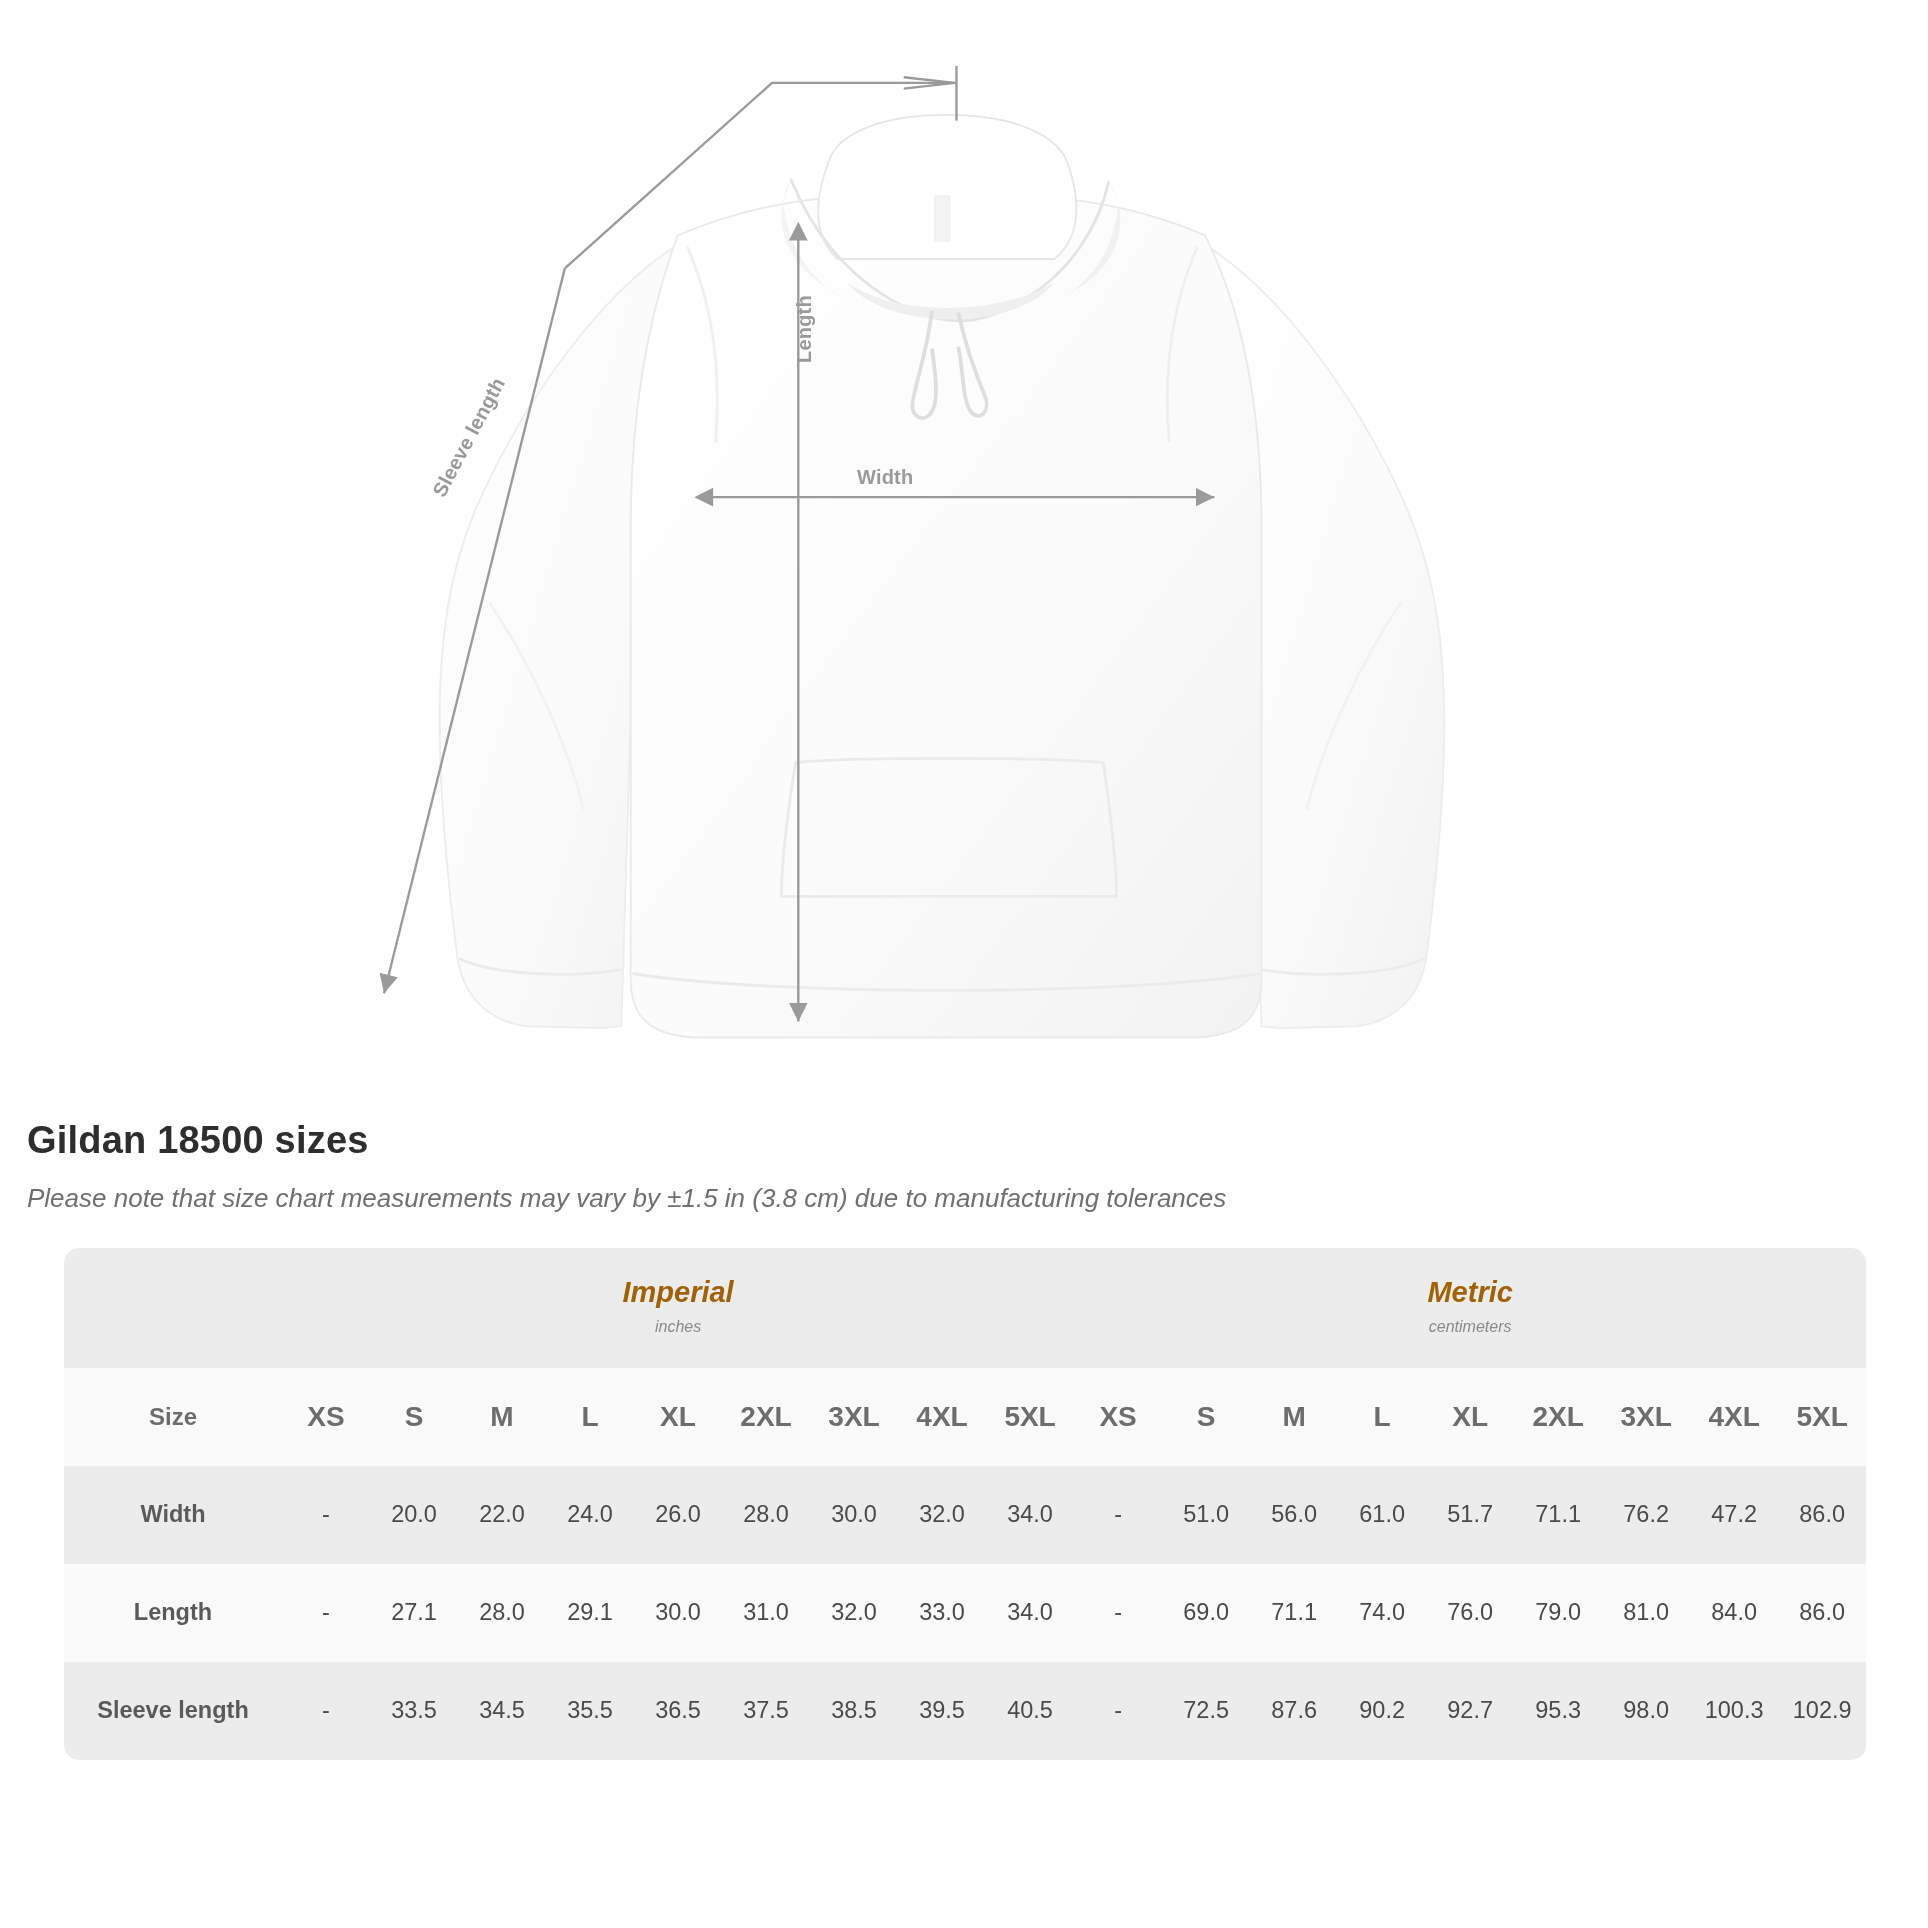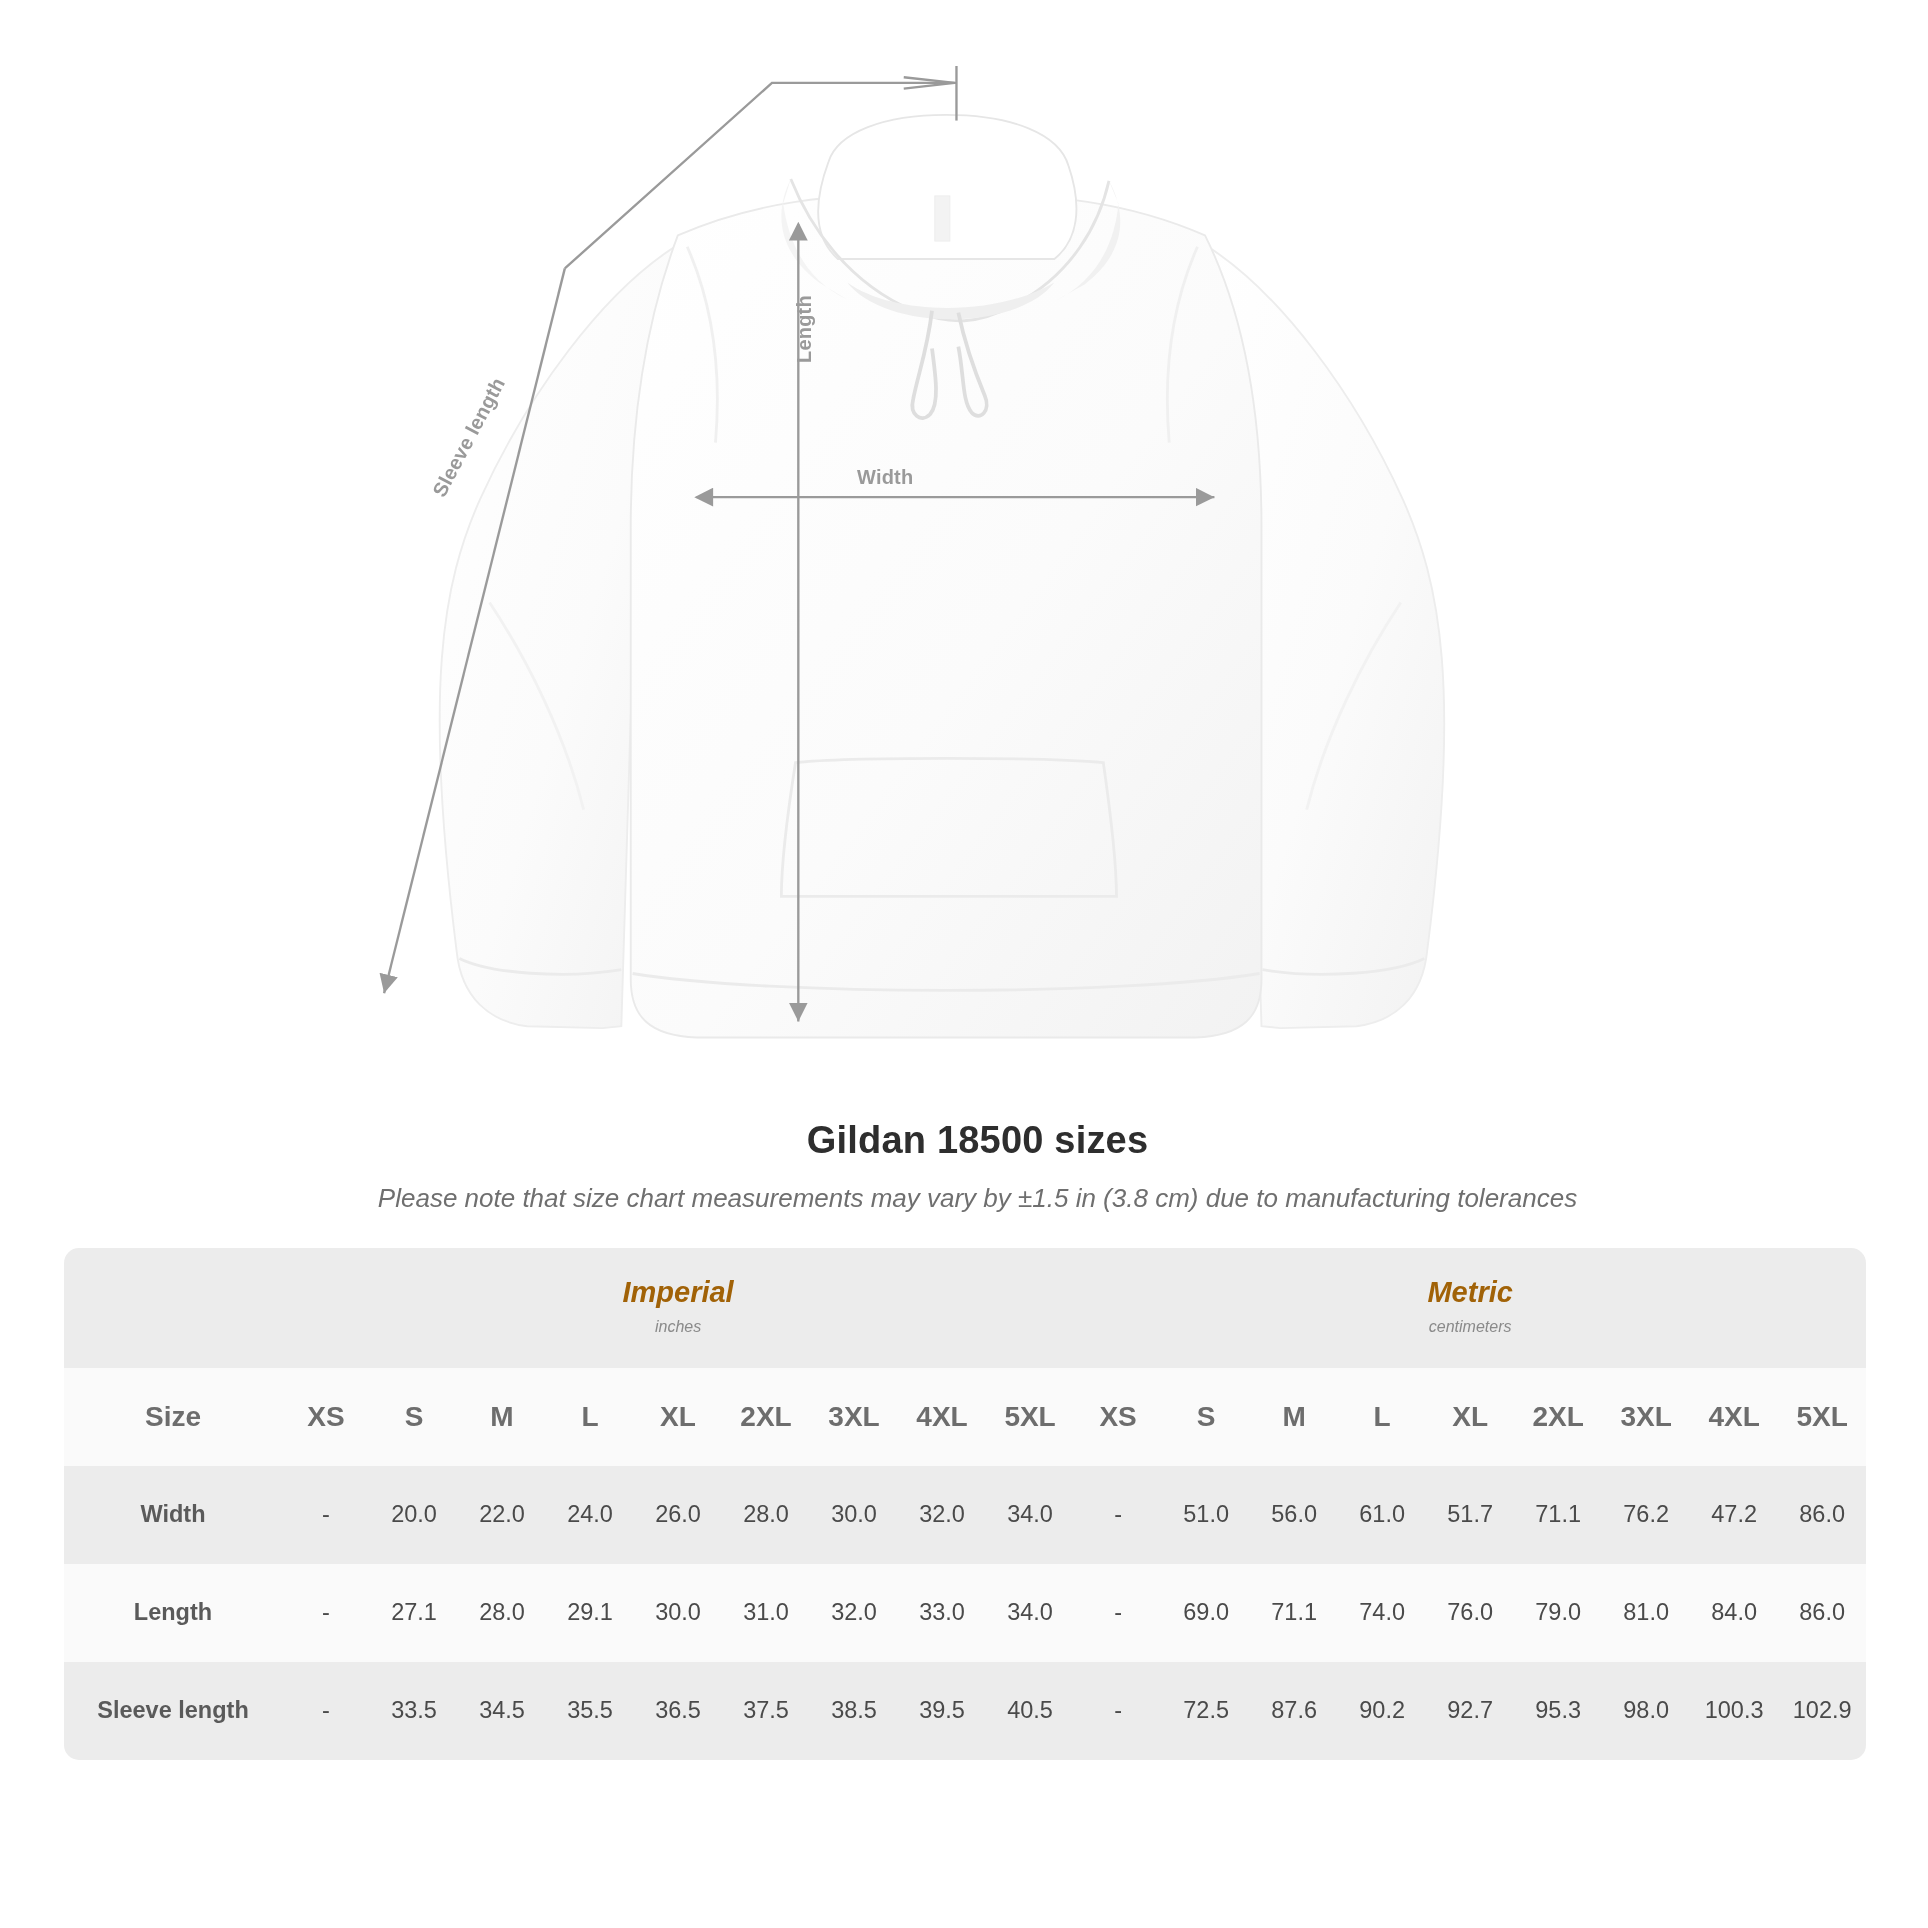--- a/index.html
+++ b/index.html
@@ -41,21 +41,21 @@
     transform-origin: left top;
   }
   .dim-label.sleeve-label {
     left: 428px; top: 490px;
     transform: rotate(-62deg);
     transform-origin: left top;
   }
 
   
   .title-block {
-    text-align: center;
+    text-align: left;
     margin-top: 7.5px;
     margin-left: 27px;
   }
   .chart-title {
     font-size: 38px;
     font-weight: bold;
     color: #2e2e2e;
     letter-spacing: 0.2px;
   }
   .chart-note {
@@ -102,21 +102,21 @@
     background: #fafafa;
     height: 98px;
     text-align: center;
     font-size: 28px;
     font-weight: bold;
     color: #6d6d6d;
     border-left: 1.9px solid #ffffff;
   }
   .hdr-row td.rowlabel {
     border-left: 0;
-    font-size: 28px;
+    font-size: 24px;
   }
   .data-row td {
     height: 98px;
     text-align: center;
     font-size: 23.5px;
     color: #4a4a4a;
     border-left: 1.9px solid #ffffff;
     border-top: 1.9px solid #ffffff;
   }
   .data-row td.rowlabel {

